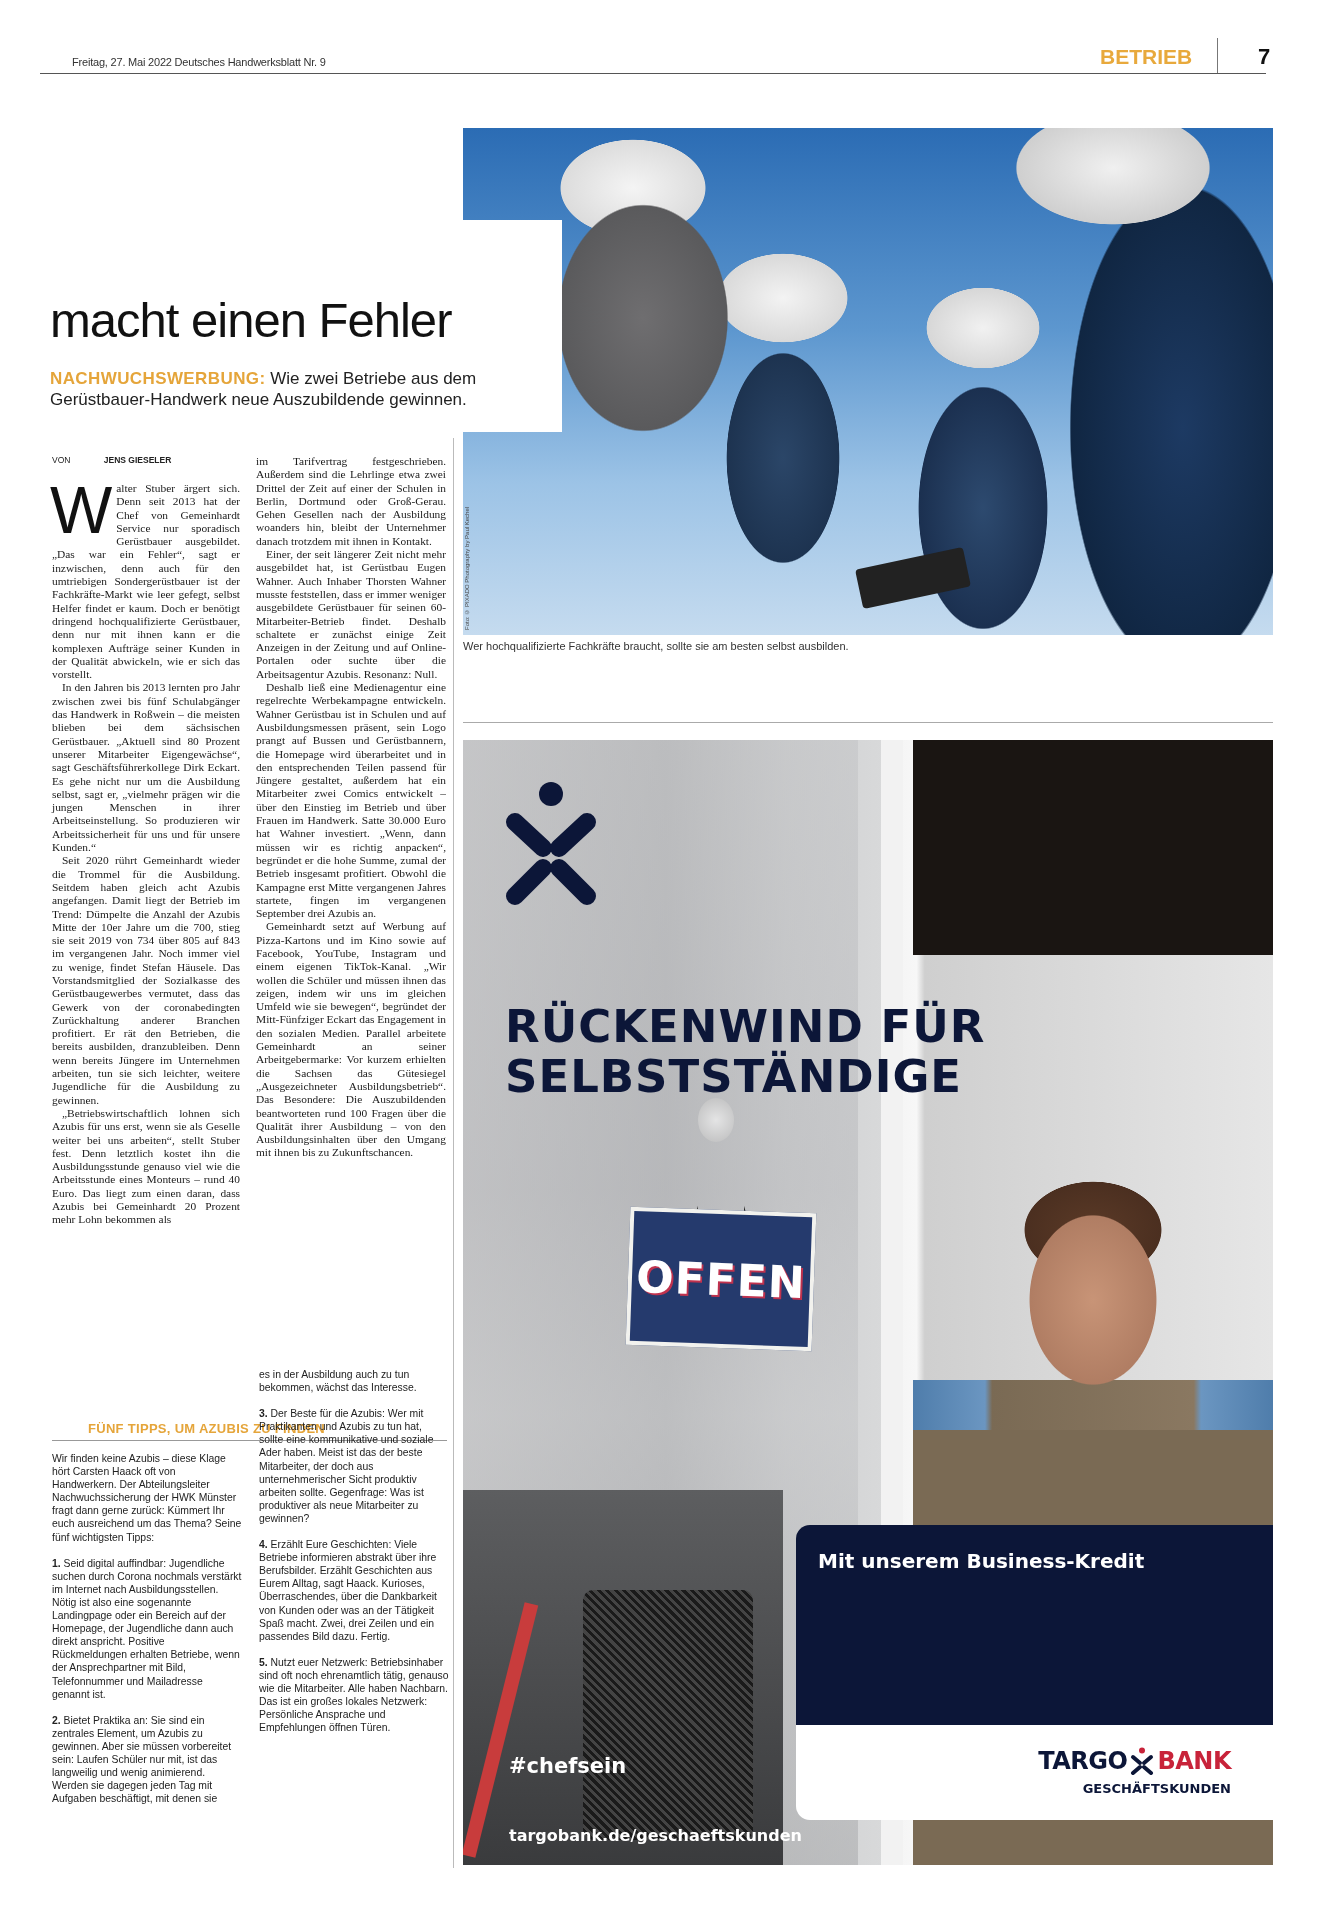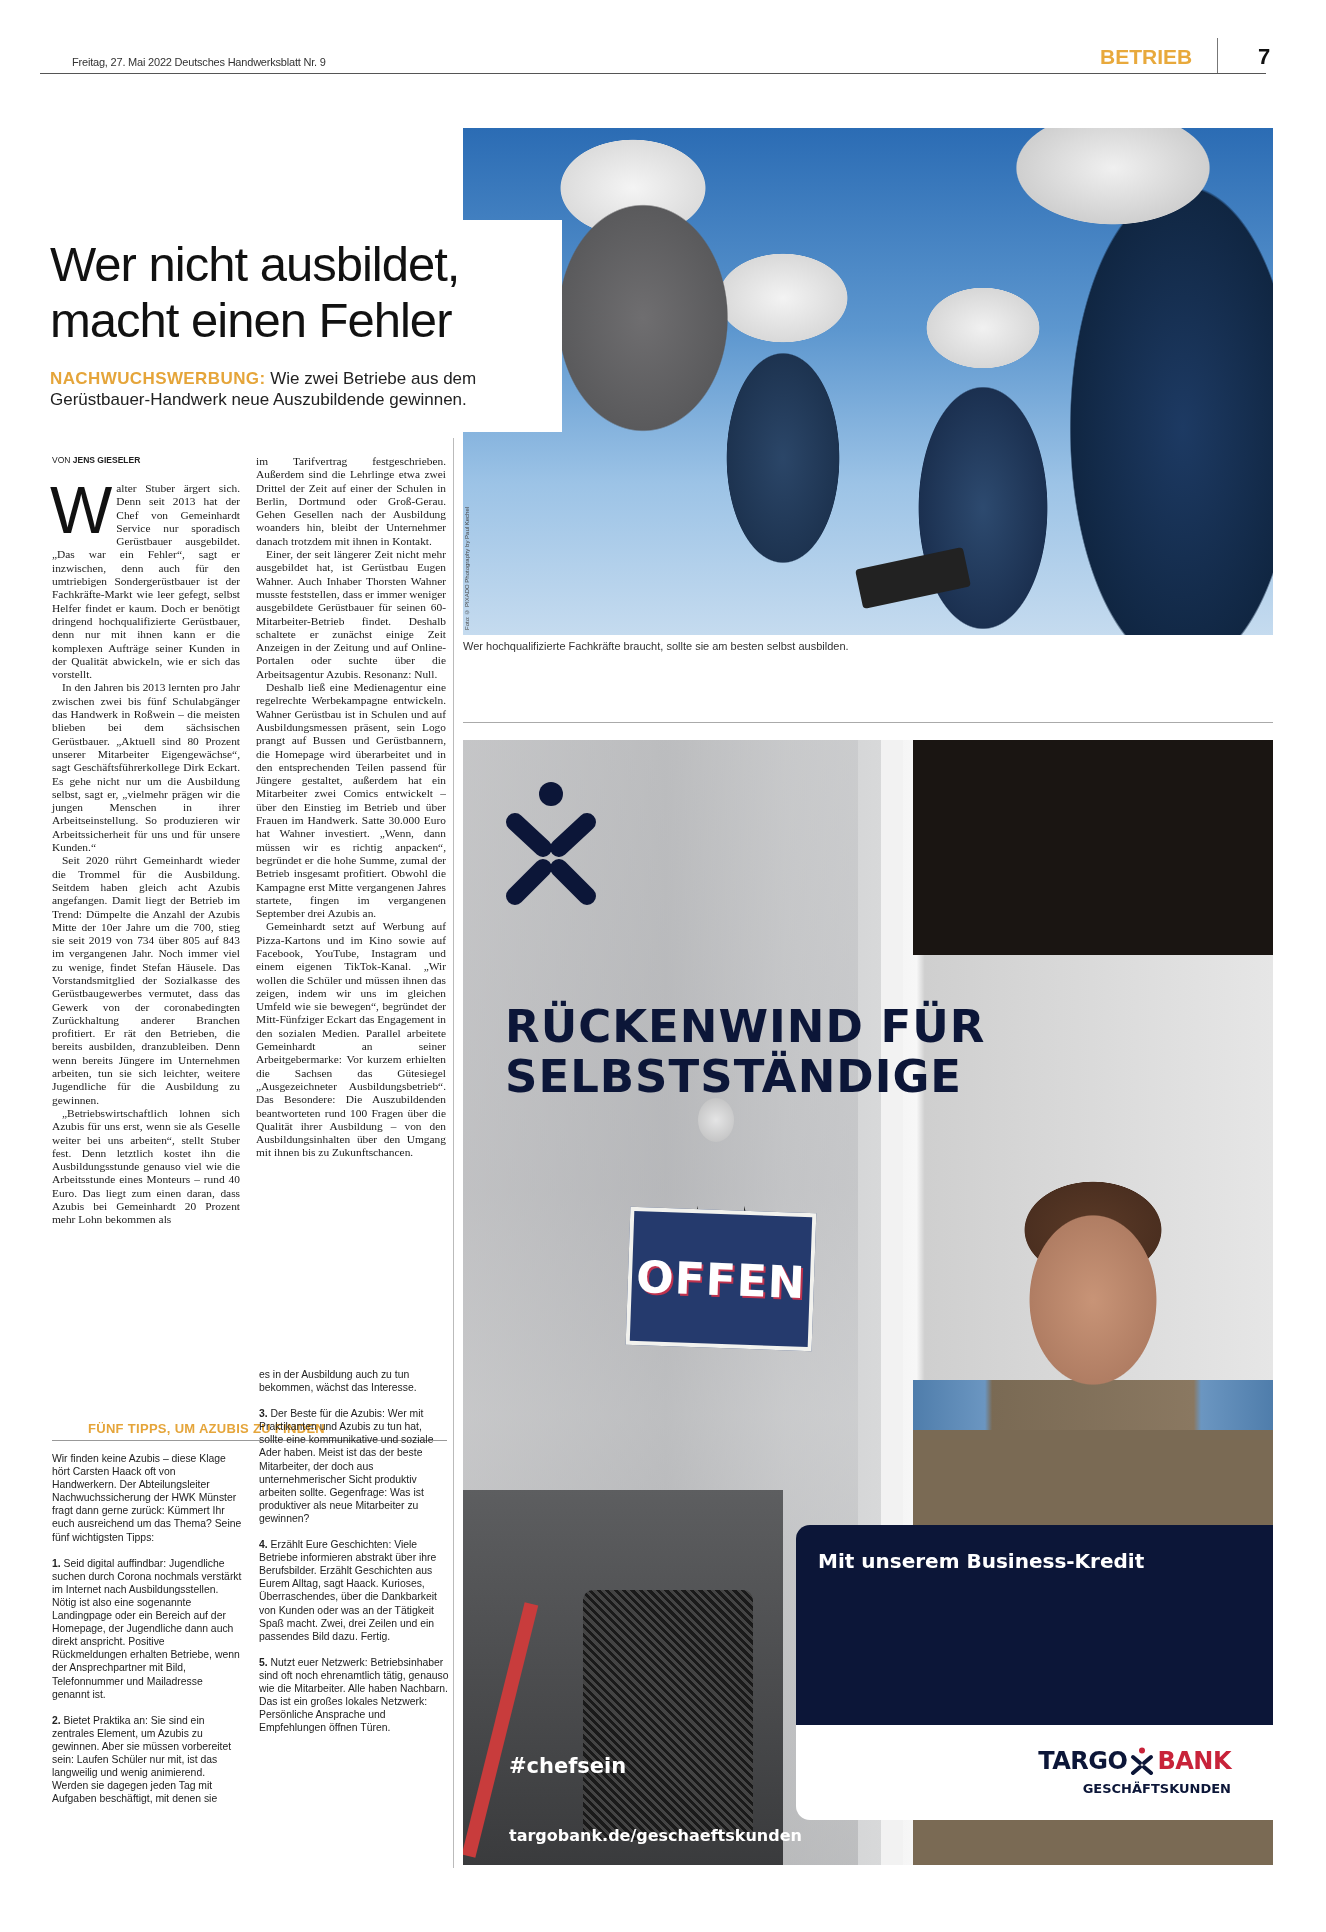--- a/index.html
+++ b/index.html
@@ -31,21 +31,21 @@
   .photo-caption { position: absolute; left: 463px; top: 640px; font-family: "Liberation Sans", sans-serif; font-size: 11px; color: #333; }
 
   
   .headline-box { position: absolute; left: 40px; top: 220px; width: 522px; height: 212px; background: #fff; }
   .headline { position: absolute; left: 10px; top: 16px; font-family: "Liberation Sans", sans-serif; font-size: 49px; line-height: 56px; color: #111; letter-spacing: -1px; font-weight: normal; }
   .subhead { position: absolute; left: 10px; top: 148px; width: 500px; font-family: "Liberation Sans", sans-serif; font-size: 17px; line-height: 21px; color: #222; }
   .subhead .kicker { color: #e5a53a; font-weight: bold; letter-spacing: 0.4px; }
 
   
   .byline { position: absolute; left: 52px; top: 455px; font-family: "Liberation Sans", sans-serif; font-size: 8.5px; color: #222; }
-  .byline b { font-weight: bold; }
+  .byline b { font-weight: bold; margin-left: 31px; }
   .col { position: absolute; font-size: 11.4px; line-height: 13.3px; text-align: justify; hyphens: auto; color: #1a1a1a; }
   .col p { text-indent: 10px; }
   .col p.first { text-indent: 0; }
   .col-1 { left: 52px; top: 482px; width: 188px; }
   .col-2 { left: 256px; top: 455px; width: 190px; }
   .dropcap { float: left; font-family: "Liberation Sans", sans-serif; font-size: 66px; line-height: 52px; margin: 2px 4px 0 -2px; color: #111; }
 
   
   .tips-title { position: absolute; left: 52px; top: 1421px; font-family: "Liberation Sans", sans-serif; font-size: 13px; font-weight: bold; color: #e5a53a; letter-spacing: 0.3px; margin-left: 36px; }
   .tips-line { position: absolute; left: 52px; top: 1440px; width: 395px; height: 1px; background: #999; }
@@ -106,21 +106,21 @@
 <div class="hdr-line"></div>
 
 <div class="hero-photo">
   <div class="hero-tablet"></div>
 </div>
 <div class="photo-credit">Foto: © PIXADO Photography by Paul Kechel</div>
 <div class="photo-caption">Wer hochqualifizierte Fachkräfte braucht, sollte sie am besten selbst ausbilden.</div>
 
 <div class="headline-box">
   <h1 class="headline">
-    <span>Wer nicht ausbildet,</span><br>
+    <br>
     <span>macht einen Fehler</span>
   </h1>
   <div class="subhead">
     <span class="kicker">NACHWUCHSWERBUNG:</span><span> Wie zwei Betriebe aus dem Gerüstbauer-Handwerk neue Auszubildende gewinnen.</span>
   </div>
 </div>
 
 <div class="byline">
   <span>VON </span><b>JENS GIESELER</b>
 </div>

